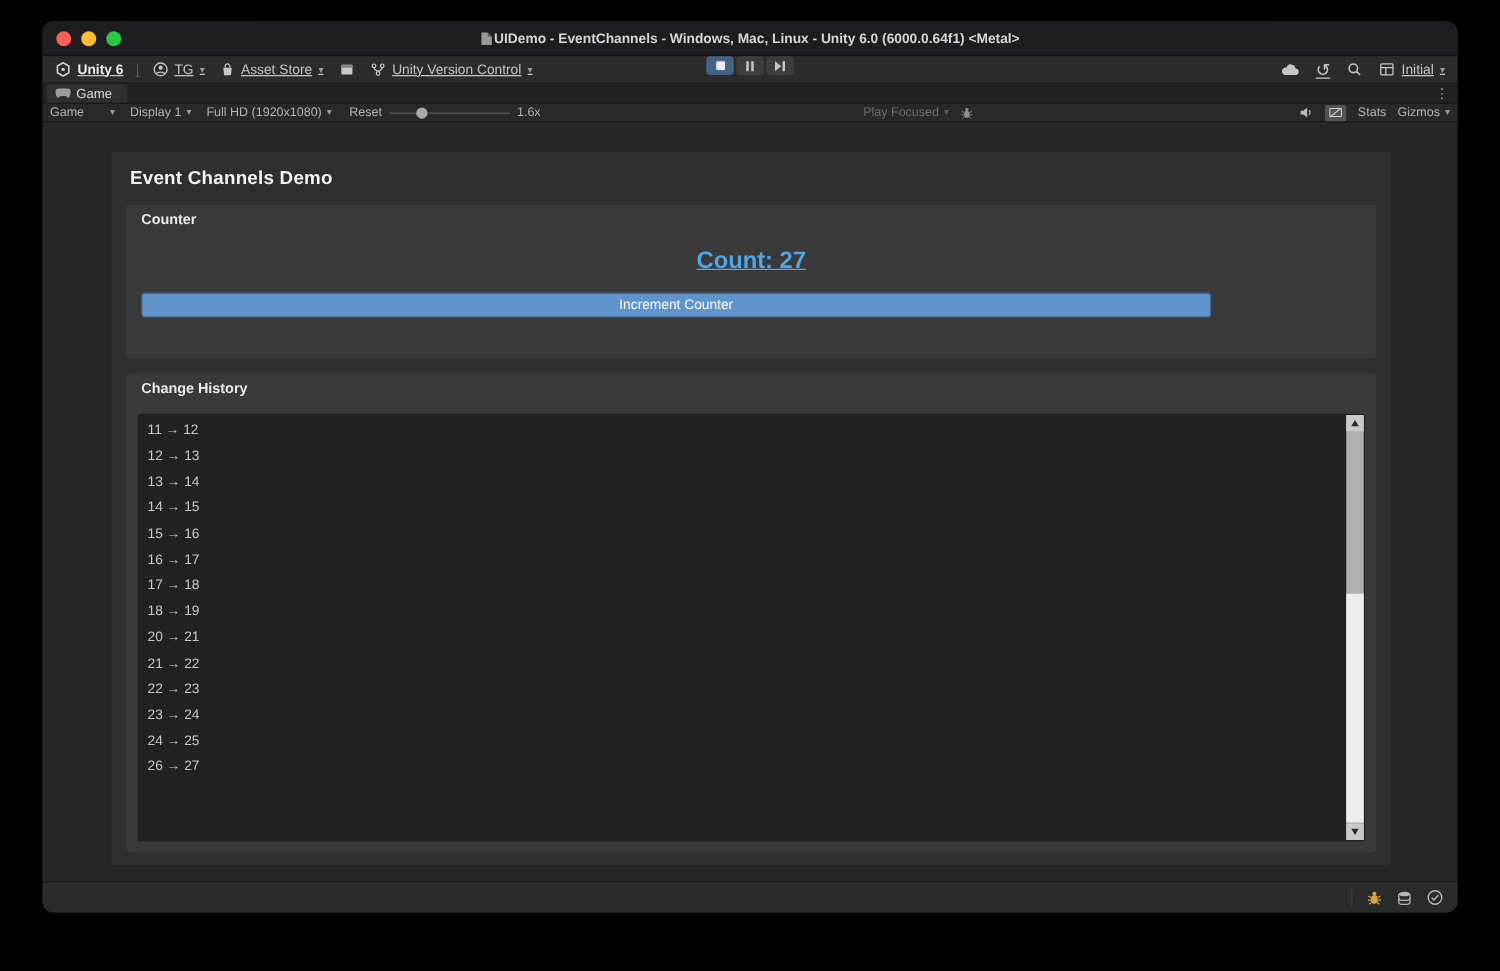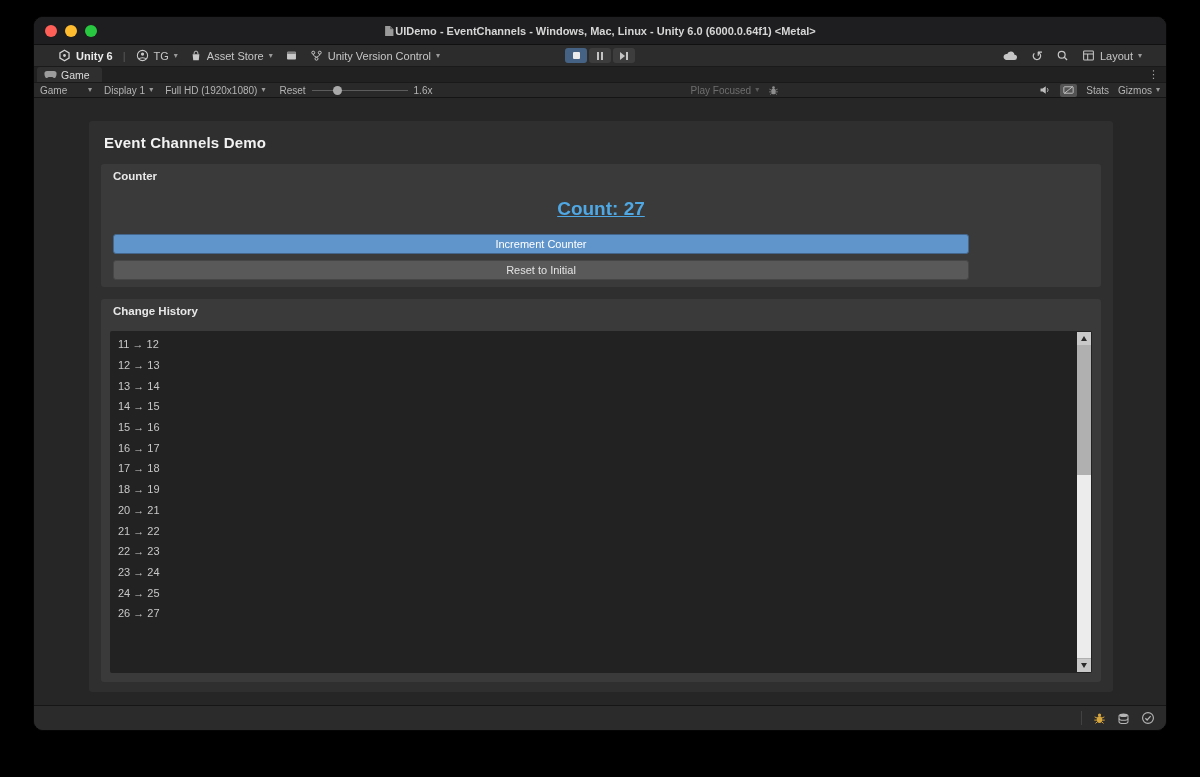--- a/index.html
+++ b/index.html
@@ -16,21 +16,21 @@
   .titlebar { height:28px; flex:0 0 28px; background:#1e1e20; border-bottom:1px solid #101010;
     display:flex; align-items:center; position:relative; }
   .traffic { display:flex; gap:8px; padding-left:11px; }
   .tl { width:12px; height:12px; border-radius:50%; display:inline-block; }
   .tl.red{background:#ff5f57;} .tl.yellow{background:#febc2e;} .tl.green{background:#28c840;}
   .title-center { position:absolute; left:50%; transform:translateX(-50%);
     display:flex; align-items:center; gap:1px; font-size:11px; font-weight:700; color:#d6d6d6; white-space:nowrap; }
 
   
   .toolbar { height:22px; flex:0 0 22px; background:#2c2c2c; border-bottom:1px solid #1a1a1a;
-    display:flex; align-items:center; padding:0 24px; font-size:11px; color:#c6c6c6; position:relative; }
+    display:flex; padding:0 10px; font-size:11px; color:#c6c6c6; position:relative;text-decoration:underline; }
   .tb-left { display:flex; align-items:center; gap:12px; }
   .tb-item { display:flex; align-items:center; gap:5px; cursor:default; }
   .tb-bold { font-weight:700; color:#ececec; }
   .sep { color:#5a5a5a; margin:0 -2px; }
   .caret { font-size:8px; color:#9a9a9a; line-height:1; }
   .icon { display:inline-flex; align-items:center; justify-content:center; line-height:1; }
 
   .play-controls { position:absolute; left:50%; transform:translateX(-50%); display:flex; gap:2px; }
   .pc-btn { width:22px; height:15px; background:#3d3d3d; border-radius:3px;
     display:flex; align-items:center; justify-content:center; }
@@ -208,21 +208,21 @@
             <path d="m10.2 10.2 3.4 3.4" stroke="#c6c6c6" stroke-width="1.5"></path>
           </svg>
       </span>
       <div class="tb-item">
         <span class="icon">
           <svg width="13" height="13" viewBox="0 0 16 16">
               <rect x="2" y="2.5" width="12" height="11" rx="1" fill="none" stroke="#c6c6c6" stroke-width="1.3"></rect>
               <path d="M2 6.2h12M7 6.2v7.3" stroke="#c6c6c6" stroke-width="1.3" fill="none"></path>
             </svg>
         </span>
-        <span>Layout</span>
+        <span>Initial</span>
         <span class="caret">▾</span>
       </div>
     </div>
   </div>
 
   <div class="tabrow">
     <div class="tab">
       <span class="icon">
         <svg width="13" height="9" viewBox="0 0 18 12">
             <path d="M4.2 1h9.6a3.6 3.6 0 0 1 3.6 3.6c0 3-1.2 6.4-3 6.4-1.3 0-1.8-1.7-3-1.7H6.6c-1.2 0-1.7 1.7-3 1.7-1.8 0-3-3.4-3-6.4A3.6 3.6 0 0 1 4.2 1Z" fill="#9c9c9c"></path>
@@ -289,21 +289,20 @@
   </div>
 
   <div class="viewport">
     <div class="demo-root">
       <div class="demo-title">Event Channels Demo</div>
 
       <div class="panel counter-panel">
         <div class="panel-label">Counter</div>
         <div class="count-text">Count: 27</div>
         <div class="btn btn-increment">Increment Counter</div>
-        <div class="btn btn-reset">Reset to Initial</div>
       </div>
 
       <div class="panel history-panel">
         <div class="panel-label">Change History</div>
         <div class="scrollview">
           <div class="entries">
             <div class="history-row">11 → 12</div>
             <div class="history-row">12 → 13</div>
             <div class="history-row">13 → 14</div>
             <div class="history-row">14 → 15</div>

